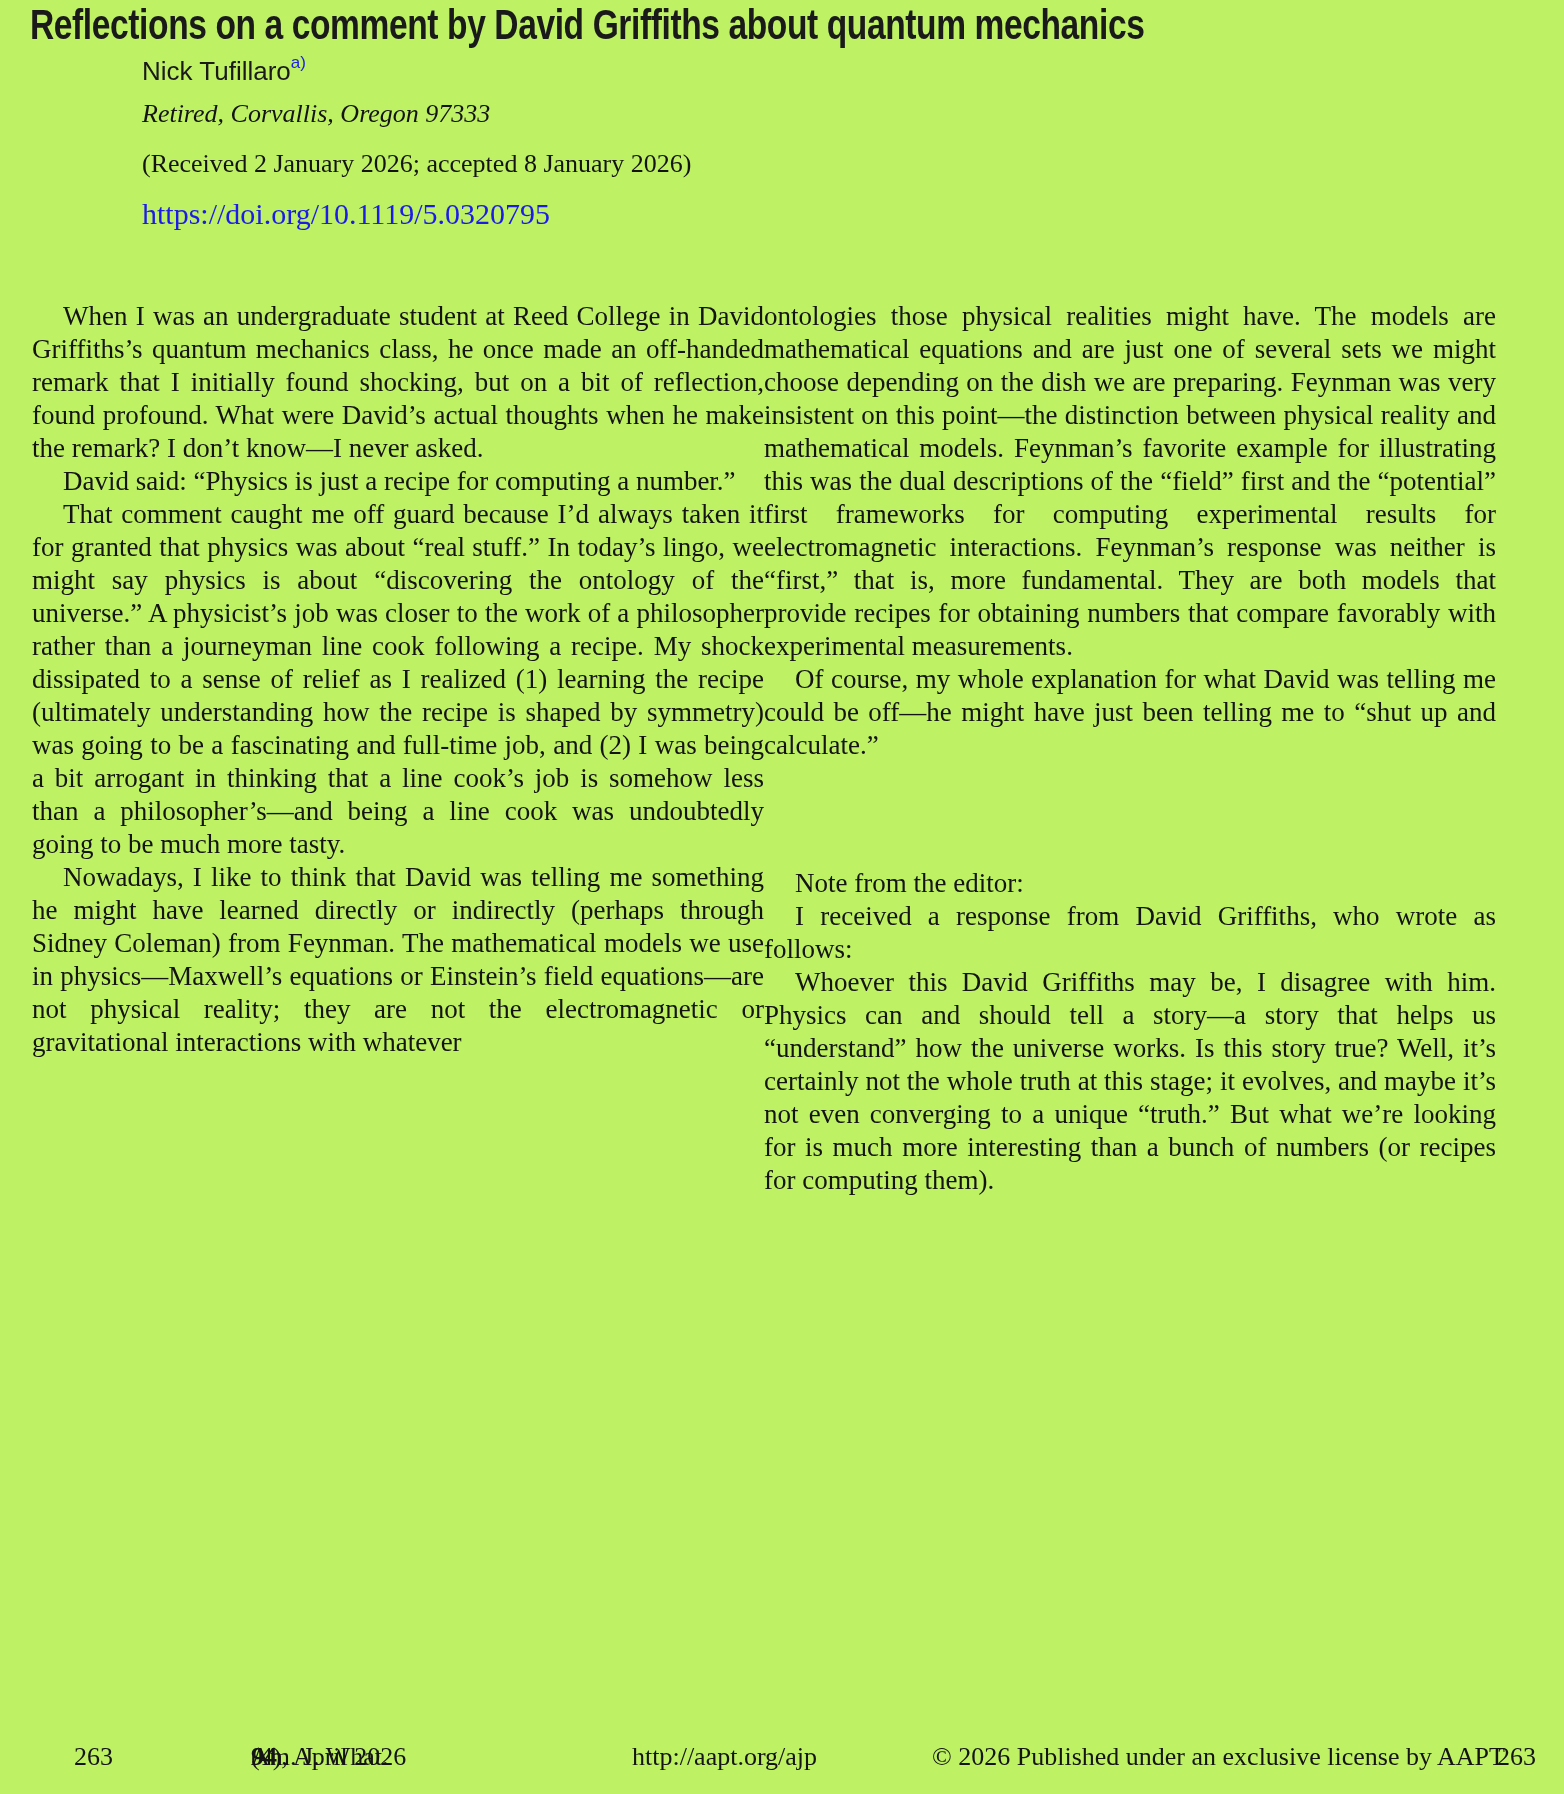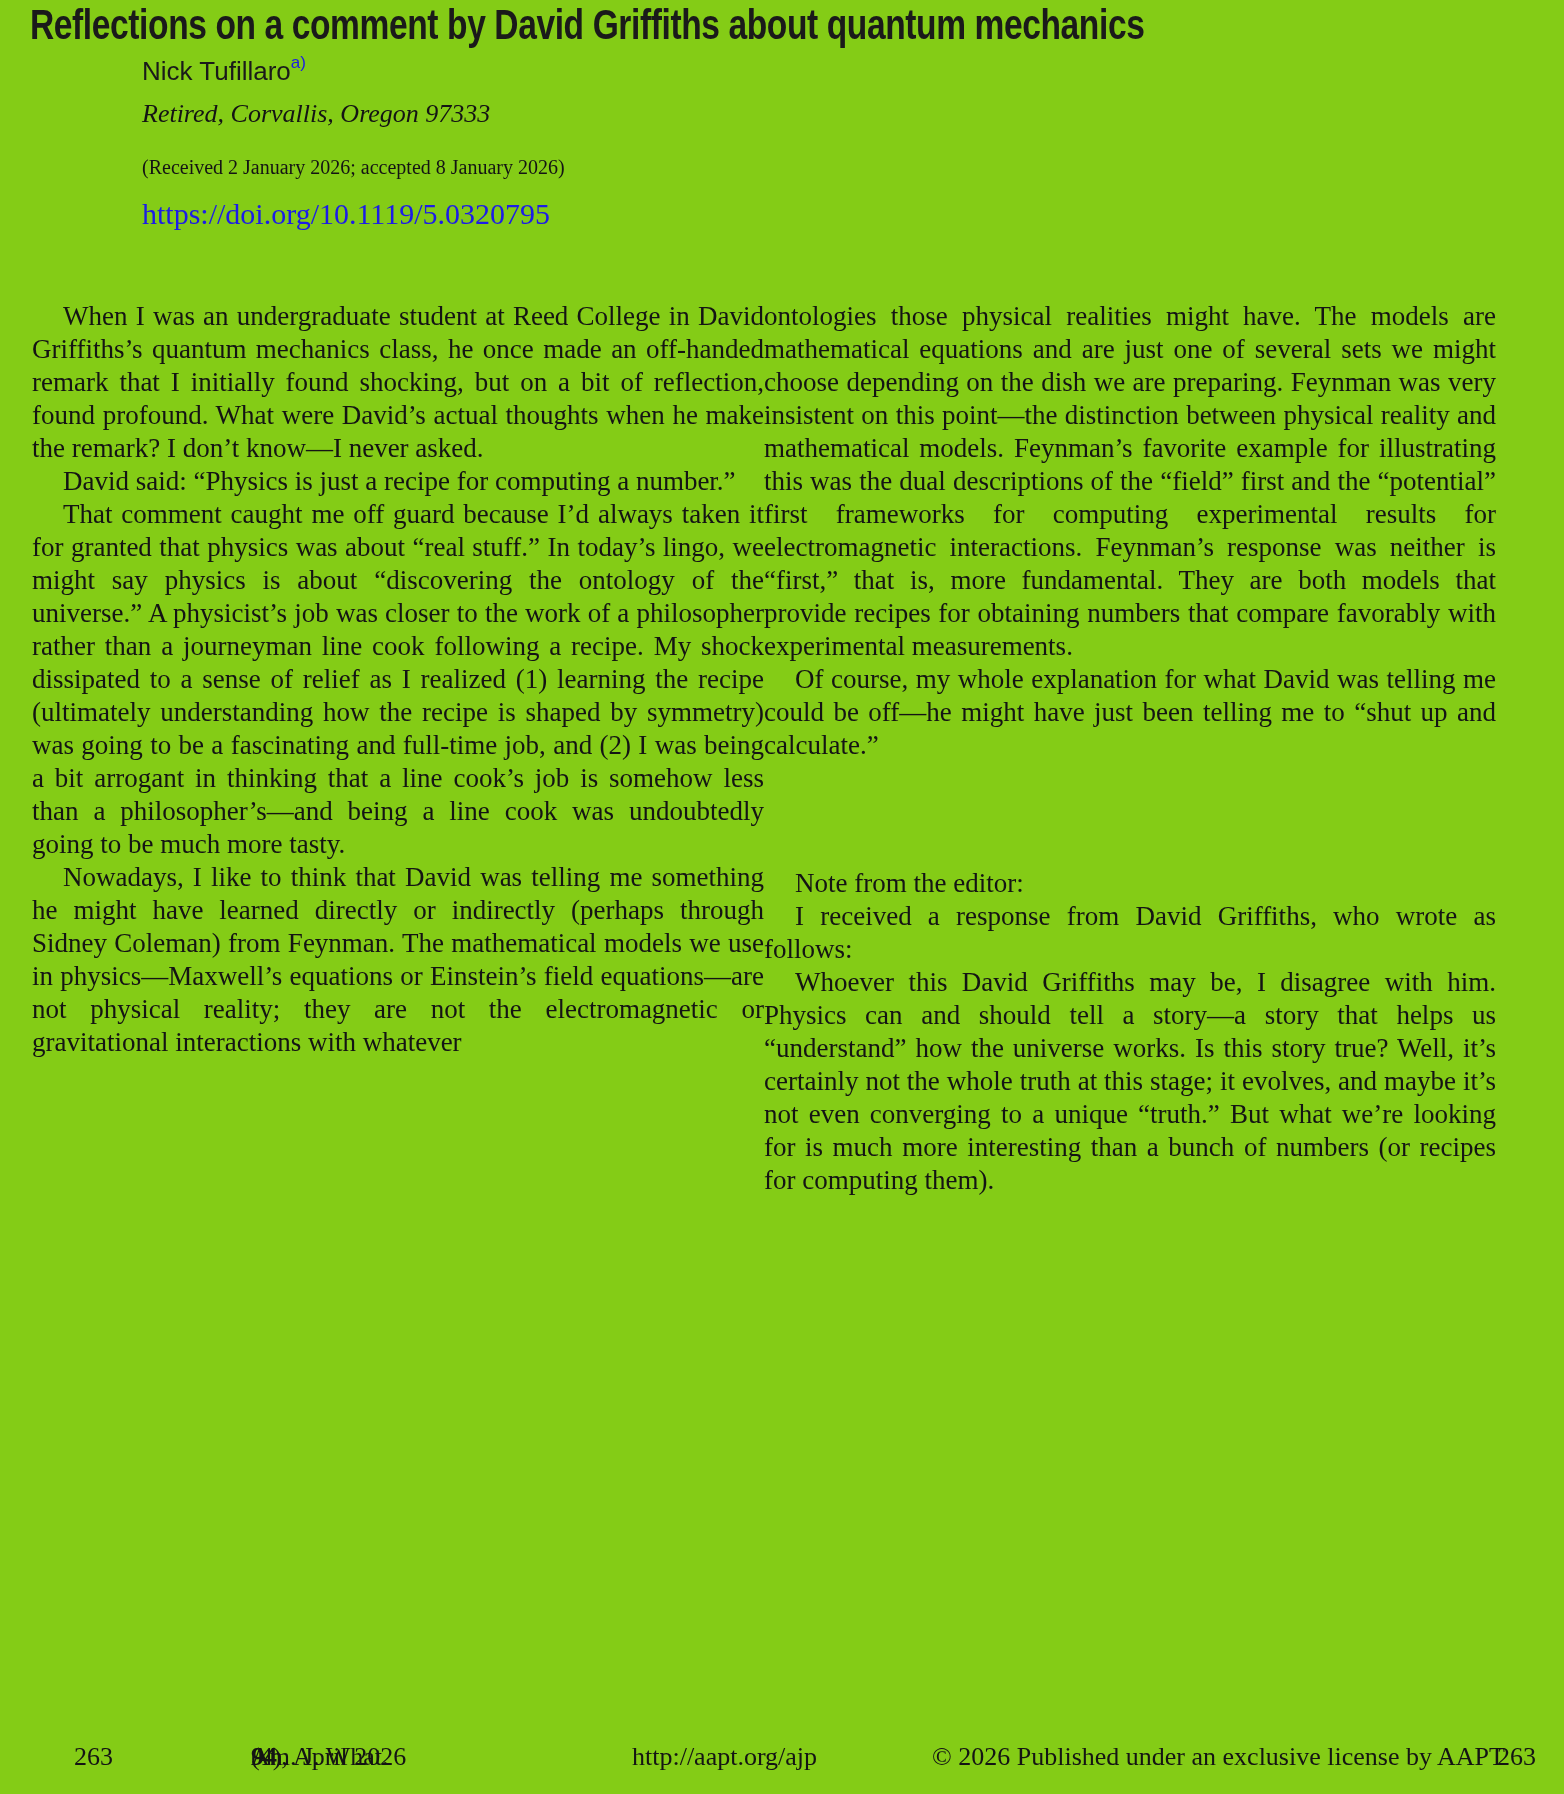--- a/index.html
+++ b/index.html
@@ -1,19 +1,19 @@
 <!DOCTYPE html>
 <html><head>
 <meta charset="utf-8">
 <style>
   html,body { margin:0; padding:0; background:#ffffff; }
   .page {
     position:relative;
     width:1564px; height:1794px;
-    background:#84cc16;
+    background:#bef264;
     font-family:"Liberation Serif", serif;
     color:#141414;
     overflow:hidden;
   }
   .title {
     position:absolute; left:30px; top:0px;
     margin:0;
     font-family:"Liberation Sans", sans-serif;
     font-weight:bold;
     font-size:43px;
@@ -31,22 +31,21 @@
   .author-name sup {
     font-size:17px; line-height:0;
     position:relative; top:-2px;
   }
   .affiliation {
     position:absolute; left:142px; top:99px;
     font-style:italic; font-size:26px;
   }
   .received {
     position:absolute; left:142px; top:149px;
-    font-size:20px;
-    margin-top:7px;
+    font-size:26px;
   }
   .doi {
     position:absolute; left:142px; top:197px;
     font-size:30px;
     text-decoration:none;
   }
   .columns {
     position:absolute; left:32px; top:300px;
     width:1520px;
     display:flex; 

